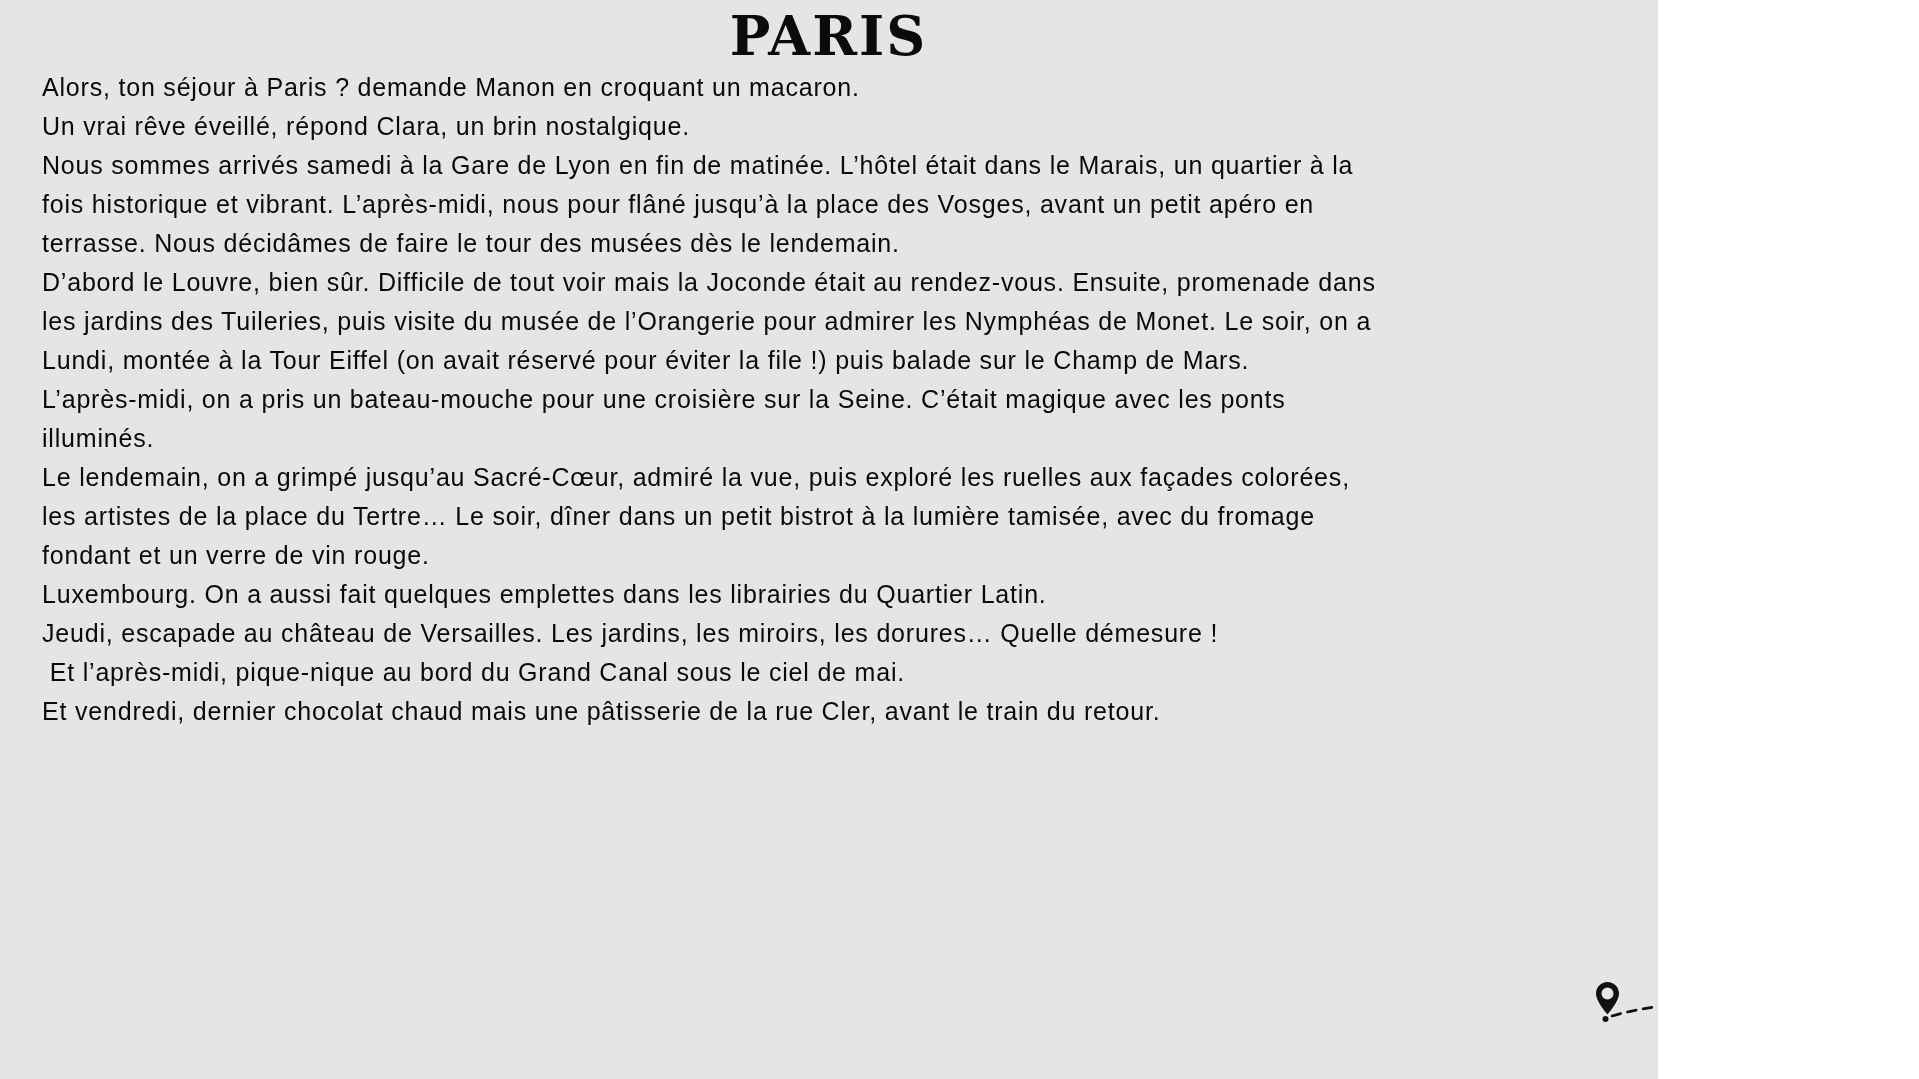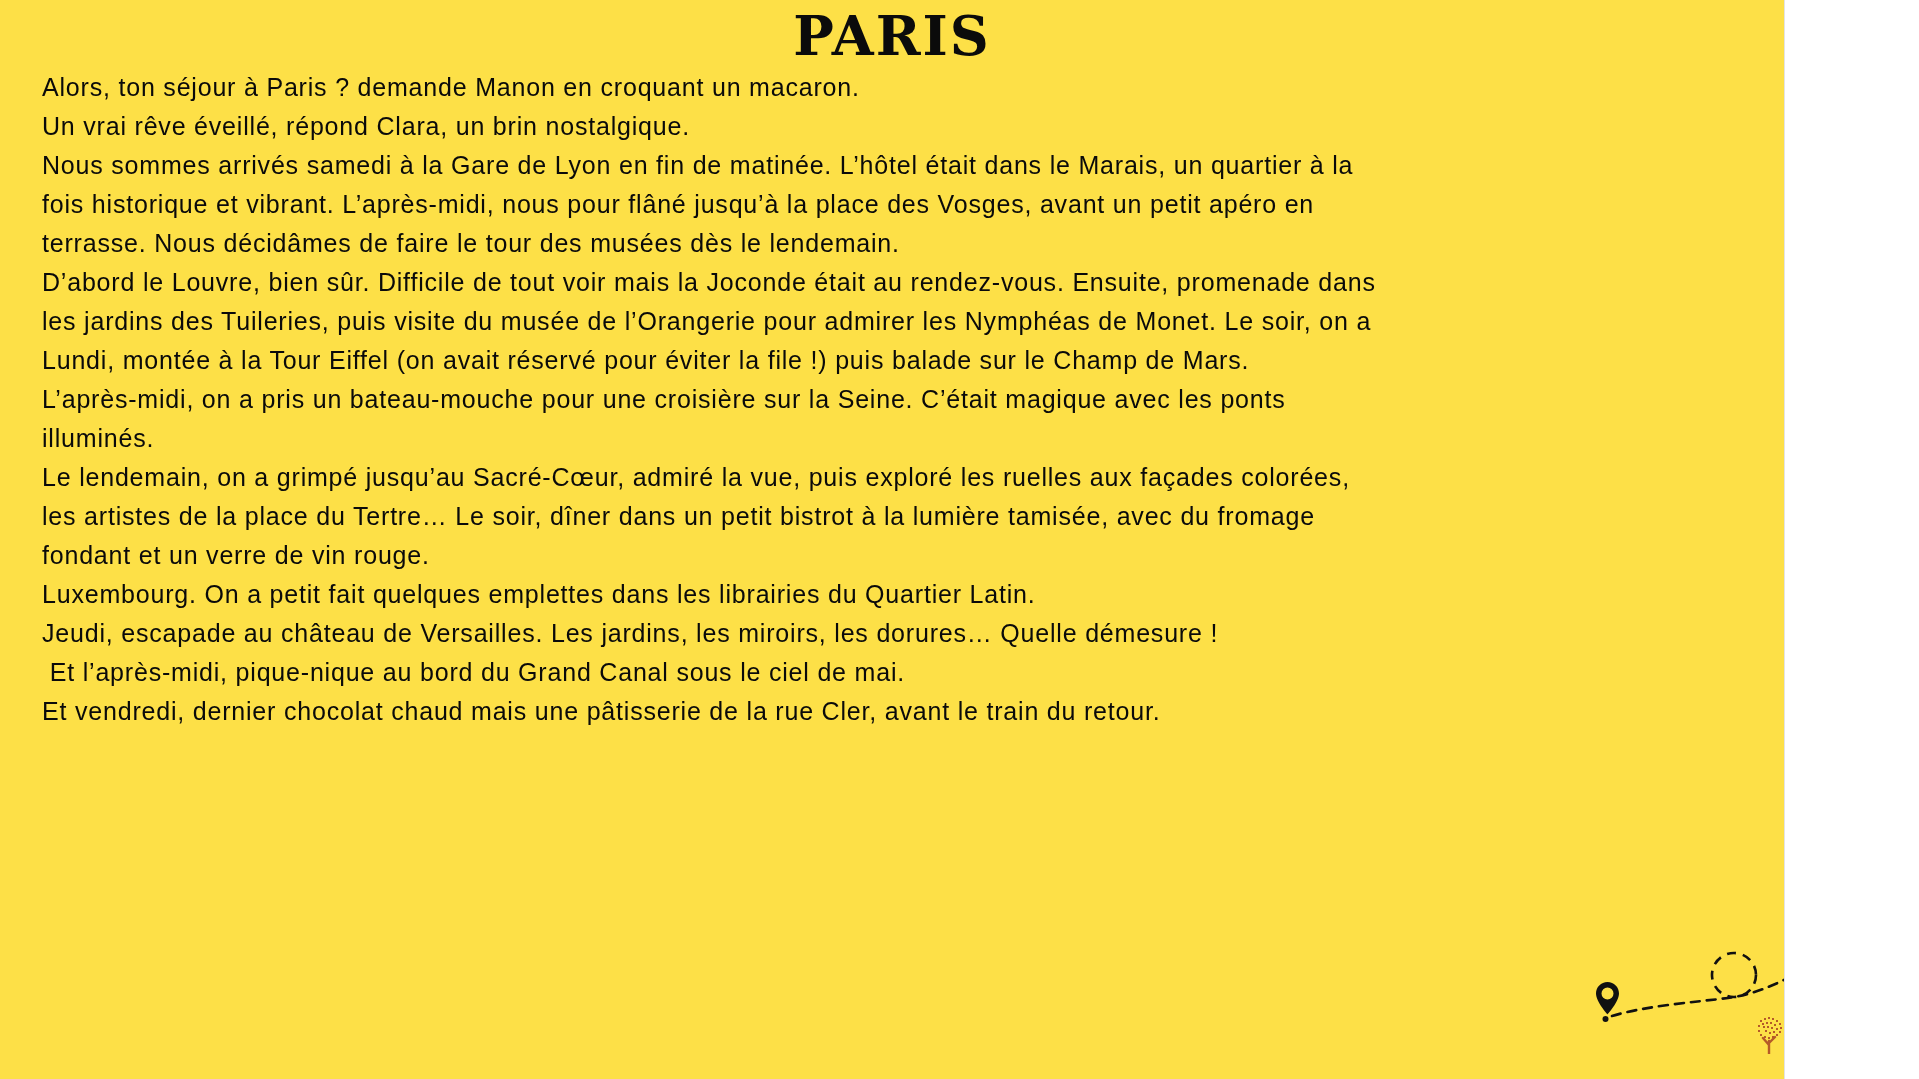--- a/index.html
+++ b/index.html
@@ -1,19 +1,19 @@
 <!DOCTYPE html>
 <html><head>
 <meta charset="utf-8">
 <style>
   html,body{margin:0;padding:0;background:#ffffff;}
   .slide{
     position:relative;
-    width:1784px;height:1079px;
-    background:#fde047;
+    width:1657px;height:1079px;
+    background:#e5e5e5;
     overflow:hidden;
     outline:1px solid #e3e3e3;
     font-family:"Liberation Sans", sans-serif;
   }
   .title{
     position:absolute;top:4px;left:0;width:100%;
     text-align:center;
     font-family:"DejaVu Serif", serif;
     font-weight:800;
     font-size:54px;
@@ -67,21 +67,21 @@
     <div class="line">fois historique et vibrant. L’après-midi, nous pour flâné jusqu’à la place des Vosges, avant un petit apéro en</div>
     <div class="line">terrasse. Nous décidâmes de faire le tour des musées dès le lendemain.</div>
     <div class="line">D’abord le Louvre, bien sûr. Difficile de tout voir mais la Joconde était au rendez-vous. Ensuite, promenade dans</div>
     <div class="line">les jardins des Tuileries, puis visite du musée de l’Orangerie pour admirer les Nymphéas de Monet. Le soir, on a</div>
     <div class="line">Lundi, montée à la Tour Eiffel (on avait réservé pour éviter la file !) puis balade sur le Champ de Mars.</div>
     <div class="line">L’après-midi, on a pris un bateau-mouche pour une croisière sur la Seine. C’était magique avec les ponts</div>
     <div class="line">illuminés.</div>
     <div class="line">Le lendemain, on a grimpé jusqu’au Sacré-Cœur, admiré la vue, puis exploré les ruelles aux façades colorées,</div>
     <div class="line">les artistes de la place du Tertre… Le soir, dîner dans un petit bistrot à la lumière tamisée, avec du fromage</div>
     <div class="line">fondant et un verre de vin rouge.</div>
-    <div class="line">Luxembourg. On a petit fait quelques emplettes dans les librairies du Quartier Latin.</div>
+    <div class="line">Luxembourg. On a aussi fait quelques emplettes dans les librairies du Quartier Latin.</div>
     <div class="line">Jeudi, escapade au château de Versailles. Les jardins, les miroirs, les dorures… Quelle démesure !</div>
     <div class="line"> Et l’après-midi, pique-nique au bord du Grand Canal sous le ciel de mai.</div>
     <div class="line">Et vendredi, dernier chocolat chaud mais une pâtisserie de la rue Cler, avant le train du retour.</div>
   </div>
 
   <svg class="route-decoration" viewBox="0 0 360 190" xmlns="http://www.w3.org/2000/svg" aria-hidden="true">
 
     <g>
       <path fill="#111111" fill-rule="evenodd" d="M47.5 92 C41 92 36 97.2 36 103.6 C36 112 47.5 124.5 47.5 124.5 C47.5 124.5 59 112 59 103.6 C59 97.2 54 92 47.5 92 Z
            M47.5 109.6 a6 6 0 1 1 0 -12 a6 6 0 1 1 0 12 Z"></path>

